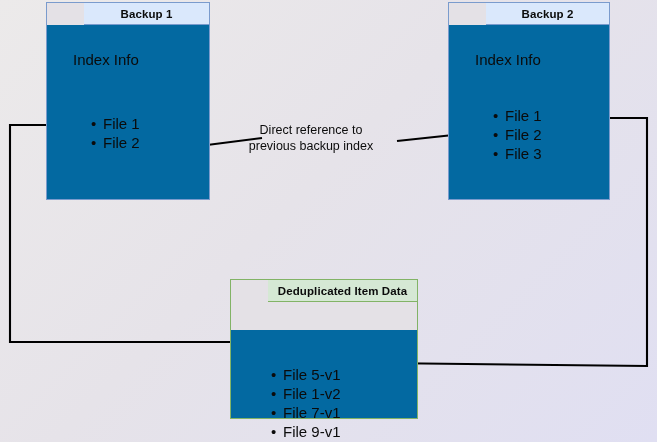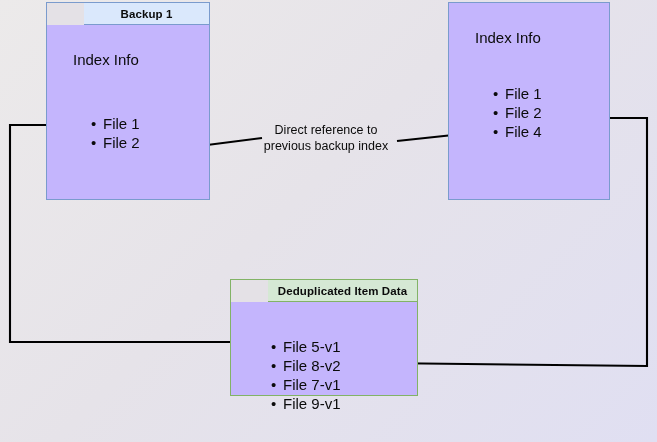--- a/index.html
+++ b/index.html
@@ -53,21 +53,21 @@
     letter-spacing: 0.1px;
     margin-left: 37px;
   }
   .box.green .box-header {
     background: #d5e8d4;
     border-bottom-color: #82b366;
   }
   .box-body {
     position: relative;
     flex: 1;
-    background: #c4b5fd;
+    background: #0369a1;
   }
   .index-label {
     position: absolute;
     left: 26px;
     top: 26px;
     font-size: 15px;
     color: #0b0b0b;
     white-space: nowrap;
   }
   .bullet-list {
@@ -95,25 +95,25 @@
     position: absolute;
     text-align: center;
     font-size: 12.5px;
     line-height: 16px;
     color: #0b0b0b;
     white-space: pre-line;
   }
   
   #box-backup1 { left: 46px; top: 2px; width: 164px; height: 198px; }
   #box-backup2 { left: 448px; top: 2px; width: 162px; height: 198px; }
-  #box-dedup   { left: 230px; top: 279px; width: 188px; height: 117px; }
+  #box-dedup   { left: 230px; top: 279px; width: 188px; height: 140px; gap: 28px; }
   #box-backup1 .bullet-list { left: 44px; top: 89px; }
   #box-backup2 .bullet-list { left: 44px; top: 81px; }
   #box-dedup   .bullet-list { left: 40px; top: 35px; }
-  #annotation-direct-ref { left: 243px; top: 122px; width: 166px; }
+  #annotation-direct-ref { left: 228px; top: 122px; width: 166px; }
 </style>
 </head>
 <body>
 
 <div id="canvas">
 
   <svg class="svg-layer" viewBox="0 0 657 442" width="657" height="442">
     <defs>
       <marker id="arrowhead" markerWidth="10" markerHeight="8" refX="9" refY="4" orient="auto" markerUnits="userSpaceOnUse">
         <path d="M0,0 L10,4 L0,8 L2.6,4 Z" fill="#000000"></path>
@@ -139,50 +139,51 @@
         </li>
         <li>
           <span class="dot">•</span>
           <span>File 2</span>
         </li>
       </ul>
     </div>
   </div>
 
   <div class="box" id="box-backup2">
+    <div class="box-header">Backup 2</div>
     <div class="box-body">
       <div class="index-label">Index Info</div>
       <ul class="bullet-list">
         <li>
           <span class="dot">•</span>
           <span>File 1</span>
         </li>
         <li>
           <span class="dot">•</span>
           <span>File 2</span>
         </li>
         <li>
           <span class="dot">•</span>
-          <span>File 4</span>
+          <span>File 3</span>
         </li>
       </ul>
     </div>
   </div>
 
   <div class="box green" id="box-dedup">
     <div class="box-header">Deduplicated Item Data</div>
     <div class="box-body">
       <ul class="bullet-list">
         <li>
           <span class="dot">•</span>
           <span>File 5-v1</span>
         </li>
         <li>
           <span class="dot">•</span>
-          <span>File 8-v2</span>
+          <span>File 1-v2</span>
         </li>
         <li>
           <span class="dot">•</span>
           <span>File 7-v1</span>
         </li>
         <li>
           <span class="dot">•</span>
           <span>File 9-v1</span>
         </li>
       </ul>

